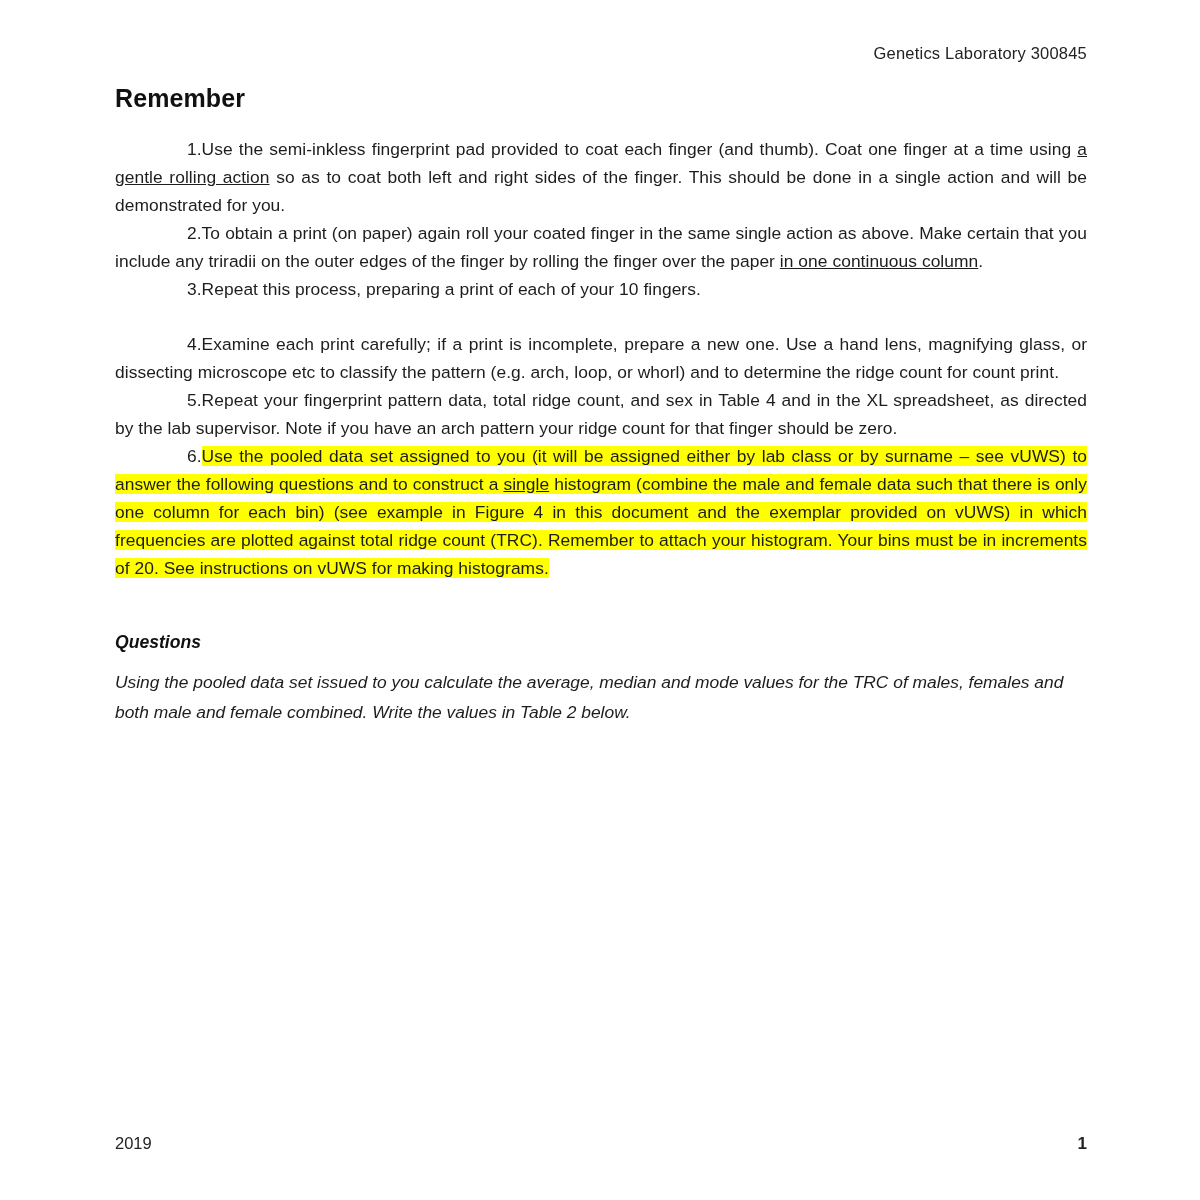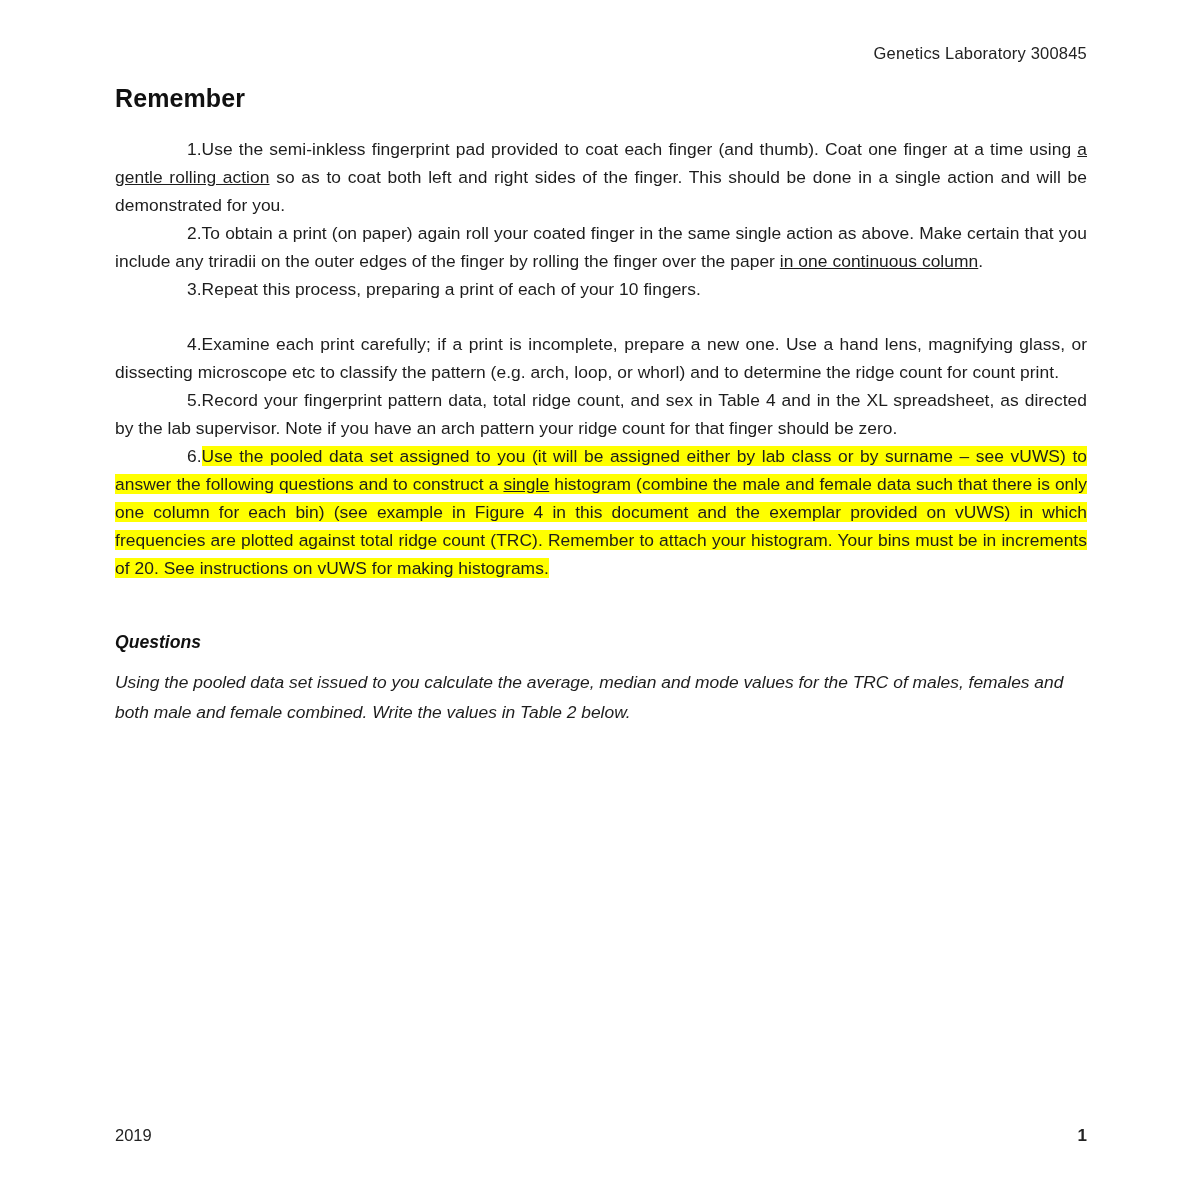--- a/index.html
+++ b/index.html
@@ -93,21 +93,21 @@
     text-align: left;
     width: 950px;
     color: #1d1d1d;
   }
 
   
   .doc-footer {
     position: absolute;
     left: 115px;
     right: 113px;
-    bottom: 54px;
+    bottom: 46px;
     display: flex;
     justify-content: space-between;
     align-items: baseline;
     font-size: 16.5px;
     color: #232323;
   }
   .doc-footer .page-num { font-weight: bold; font-size: 17px; }
 </style>
 </head>
 <body>
@@ -121,21 +121,21 @@
     <h1 class="page-title">Remember</h1>
 
     <p class="para indent"><span>1.</span><span>Use the semi-inkless fingerprint pad provided to coat each finger (and thumb). Coat one finger at a time using </span><span class="u">a gentle rolling action</span><span> so as to coat both left and right sides of the finger. This should be done in a single action and will be demonstrated for you.</span></p>
 
     <p class="para indent"><span>2.</span><span>To obtain a print (on paper) again roll your coated finger in the same single action as above. Make certain that </span><span class="i">you</span><span> include any triradii on the outer edges of the finger by rolling the finger over the paper </span><span class="u">in one continuous column</span><span>.</span></p>
 
     <p class="para indent"><span>3.</span><span>Repeat this process, preparing a print of each </span><span class="i">of your</span><span> 10 fingers.</span></p>
 
     <p class="para indent gap-above"><span>4.</span><span>Examine each print carefully; if a print is incomplete, prepare a new one. Use a hand lens, magnifying glass, or dissecting microscope etc </span><span class="i">to</span><span> classify the pattern (e.g. arch, loop, or whorl) and to determine the ridge count </span><span class="i">for</span><span> count print.</span></p>
 
-    <p class="para indent"><span>5.</span><span>Record </span><span class="i">your</span><span> fingerprint pattern data, total ridge count, and sex in Table 4 and in the XL spreadsheet, as directed by the lab supervisor. Note if you have an arch pattern your ridge count for that finger should be zero.</span></p>
+    <p class="para indent"><span>5.</span><span>Repeat </span><span class="i">your</span><span> fingerprint pattern data, total ridge count, and sex in Table 4 and in the XL spreadsheet, as directed by the lab supervisor. Note if you have an arch pattern your ridge count for that finger should be zero.</span></p>
 
     <p class="para indent"><span>6.</span><span class="hl"><span>Use the pooled data set assigned to you (it will be assigned either by lab class or by surname – see vUWS) </span><span class="i">to</span><span> answer the following questions and </span><span class="i">to</span><span> construct a </span><span class="u">single</span><span> histogram (combine the male and female data such that there is only one column for each bin) (see example in Figure 4 in this document and the exemplar provided on vUWS) in which frequencies are plotted against total ridge count (TRC). Remember to attach your histogram. Your bins must be in increments of 20. See instructions on vUWS for making histograms.</span></span></p>
 
     <div class="questions-block">
       <h2 class="questions-title">Questions</h2>
       <p class="questions-body">Using the pooled data set issued to you calculate the average, median and mode values for the TRC of males, females and both male and female combined. Write the values in Table 2 below.</p>
     </div>
 
   </div>
 

